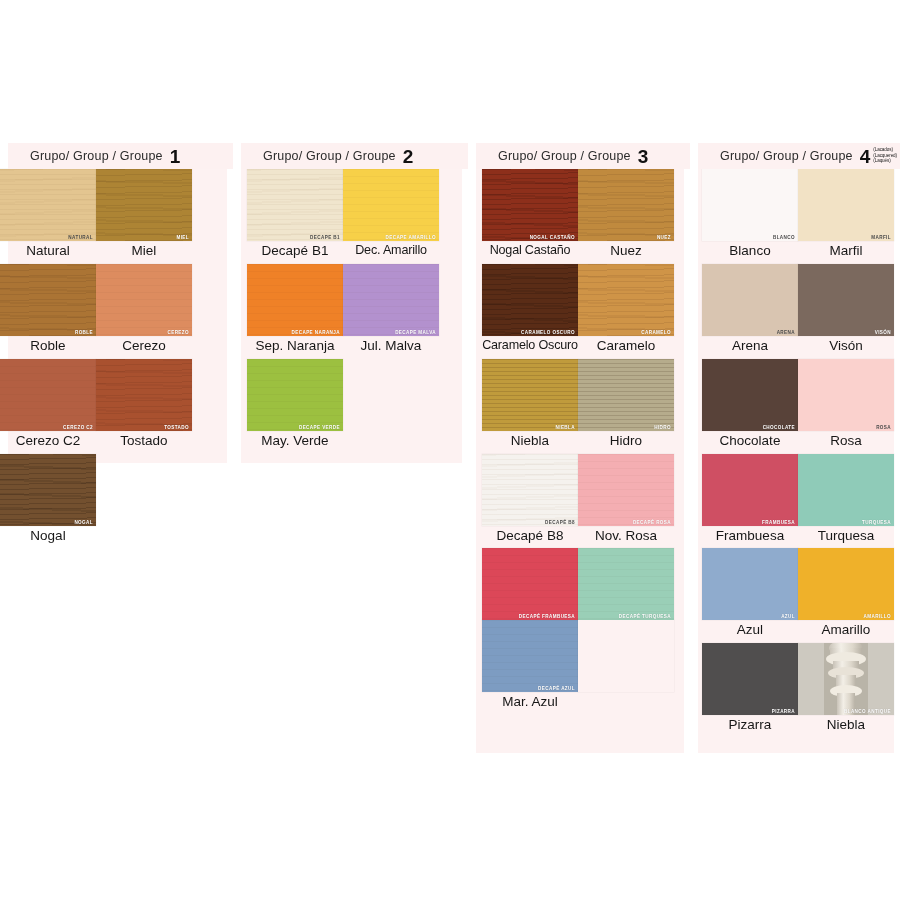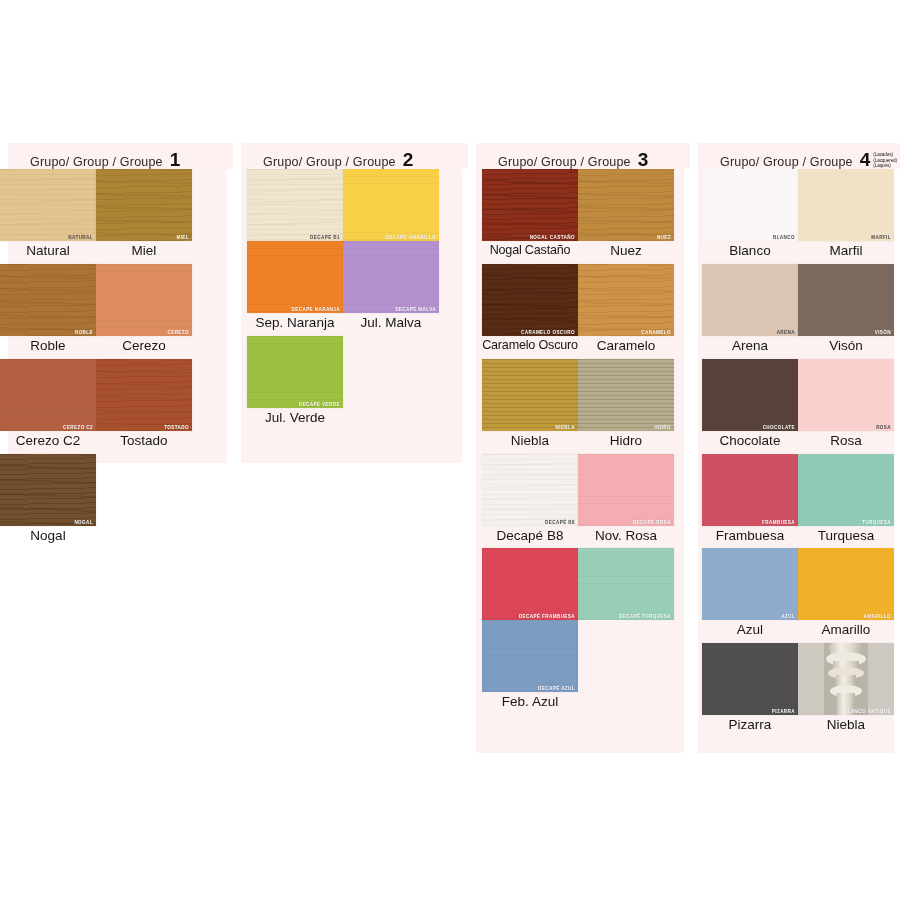--- a/index.html
+++ b/index.html
@@ -37,21 +37,21 @@
   .g1 .group-bg{height:300px;}
   .g2 .group-bg{height:300px;}
   .g3 .group-bg{height:600px;}
   .g4 .group-bg{height:600px;}
 
   .group-header{
     position:relative;
     z-index:2;
     height:26px;
     display:flex;
-    align-items:flex-end;
+    align-items:center;
     padding-left:22px;
     background:#fdf1f1;
     margin-left:8px;
   }
   .ghdr-text{
     font-size:12.5px;
     letter-spacing:.2px;
     color:#2b2b2b;
     white-space:nowrap;
   }
@@ -234,20 +234,28 @@
                 <div class="microlabel dark">DECAPE B1</div>
               </div>
             </div>
             <div class="cell">
               <div class="swatch" style="background: rgb(247, 208, 72);">
                 <div class="grain" style="background:repeating-linear-gradient(180deg,rgba(80,50,30,.07) 0 1px,rgba(255,255,255,0) 1px 7px);opacity:.5;"></div>
                 <div class="microlabel">DECAPE AMARILLO</div>
               </div>
             </div>
           </div>
+          <div class="cap-row">
+            <div class="cap-cell">
+              <div class="caption">Decapé B1</div>
+            </div>
+            <div class="cap-cell">
+              <div class="caption tight">Dec. Amarillo</div>
+            </div>
+          </div>
           <div class="row">
             <div class="cell">
               <div class="swatch" style="background: rgb(239, 129, 39);">
                 <div class="grain" style="background:repeating-linear-gradient(180deg,rgba(80,50,30,.07) 0 1px,rgba(255,255,255,0) 1px 7px);opacity:.5;"></div>
                 <div class="microlabel">DECAPE NARANJA</div>
               </div>
             </div>
             <div class="cell">
               <div class="swatch" style="background: rgb(179, 145, 206);">
                 <div class="grain" style="background:repeating-linear-gradient(180deg,rgba(80,50,30,.07) 0 1px,rgba(255,255,255,0) 1px 7px);opacity:.5;"></div>
@@ -266,21 +274,21 @@
           <div class="row">
             <div class="cell">
               <div class="swatch" style="background: rgb(156, 192, 64);">
                 <div class="grain" style="background:repeating-linear-gradient(180deg,rgba(80,50,30,.07) 0 1px,rgba(255,255,255,0) 1px 7px);opacity:.5;"></div>
                 <div class="microlabel">DECAPE VERDE</div>
               </div>
             </div>
           </div>
           <div class="cap-row">
             <div class="cap-cell">
-              <div class="caption">Jul. Verde</div>
+              <div class="caption">May. Verde</div>
             </div>
           </div>
         </div>
       </div>
       <div class="group g3" style="width: 222px;">
         <div class="group-bg" style="background: rgb(253, 242, 242); height: 610px;"></div>
         <div class="group-header">
           <span class="ghdr-text">Grupo/ Group / Groupe</span>
           <span class="ghdr-num">3</span>
         </div>
@@ -393,21 +401,21 @@
                 <div class="grain" style="background:repeating-linear-gradient(180deg,rgba(80,50,30,.07) 0 1px,rgba(255,255,255,0) 1px 7px);opacity:.5;"></div>
                 <div class="microlabel">DECAPÉ AZUL</div>
               </div>
             </div>
             <div class="cell">
               <div class="swatch" style="background: rgb(253, 242, 242);"></div>
             </div>
           </div>
           <div class="cap-row">
             <div class="cap-cell">
-              <div class="caption">Feb. Azul</div>
+              <div class="caption">Mar. Azul</div>
             </div>
             <div class="cap-cell">
               <div class="caption"></div>
             </div>
           </div>
         </div>
       </div>
       <div class="group g4" style="width: 210px;">
         <div class="group-bg" style="background: rgb(253, 242, 242); height: 610px;"></div>
         <div class="group-header">

